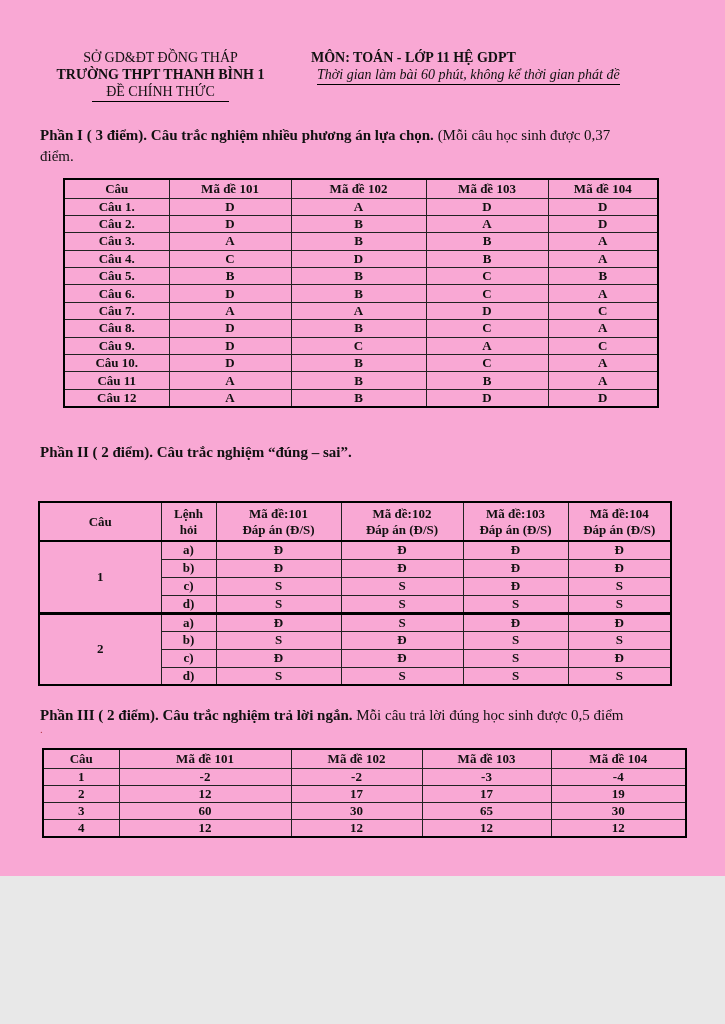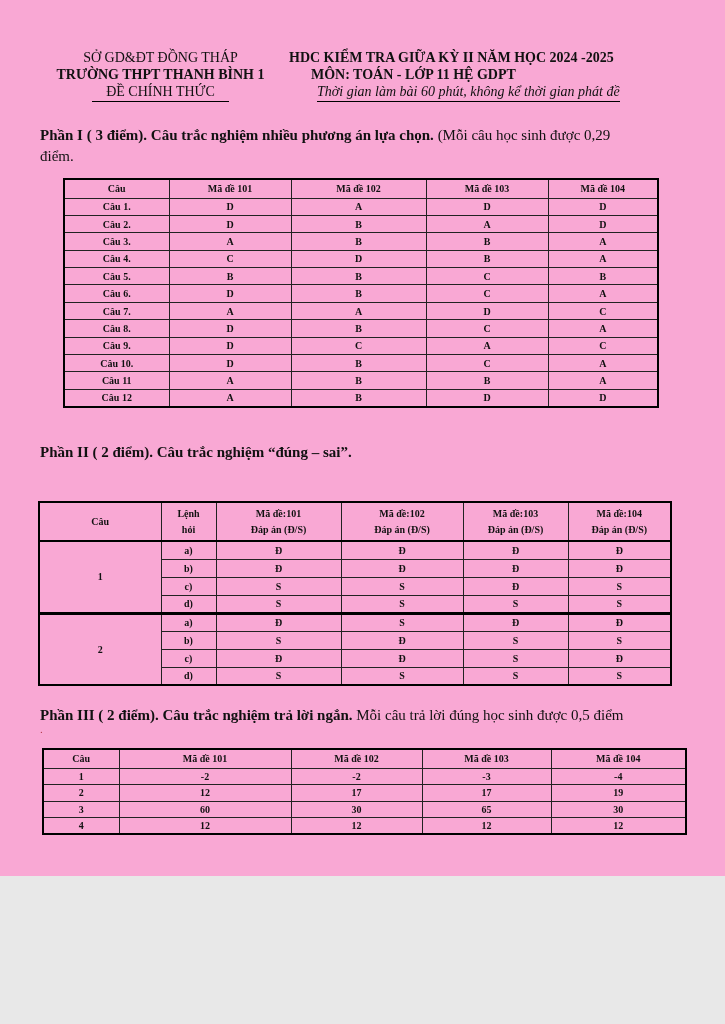--- a/index.html
+++ b/index.html
@@ -65,21 +65,21 @@
     color: #b23a48;
     font-size: 11px;
     line-height: 11px;
   }
 
   
   table.anskey {
     position: absolute;
     border-collapse: collapse;
     table-layout: fixed;
-    font-size: 10px;
+    font-size: 13px;
     font-weight: bold;
     border: 2px solid #000;
   }
   table.anskey th, table.anskey td {
     border: 1px solid #222;
     text-align: center;
     vertical-align: middle;
     padding: 0 2px;
     overflow: hidden;
   }
@@ -108,28 +108,27 @@
 
 <div class="page">
 
   <div class="doc-header">
     <div class="header-left">
       <div>SỞ GD&amp;ĐT ĐỒNG THÁP</div>
       <div class="bold">TRƯỜNG THPT THANH BÌNH 1</div>
       <div><span class="underlined">ĐỀ CHÍNH THỨC</span></div>
     </div>
     <div class="header-right">
-      <div class="bold">HDC KIỂM TRA GIỮA KỲ II NĂM HỌC 2024 -2025</div>
       <div class="bold hr-line2">MÔN: TOÁN - LỚP 11 HỆ GDPT</div>
       <div class="hr-line3"><span class="italic duration-underline">Thời gian làm bài 60  phút, không kể thời gian phát đề</span></div>
     </div>
   </div>
 
   <p class="section-heading" id="part1-heading">
-    <span class="bold">Phần I ( 3 điểm). Câu trắc nghiệm nhiều phương án lựa chọn.</span><span> (Mỗi câu học sinh được 0,29</span><br>
+    <span class="bold">Phần I ( 3 điểm). Câu trắc nghiệm nhiều phương án lựa chọn.</span><span> (Mỗi câu học sinh được 0,37</span><br>
     <span>điểm.</span>
   </p>
 
   <table class="anskey" id="table1">
     <colgroup>
         <col style="width:105px">
         <col style="width:122px">
         <col style="width:135px">
         <col style="width:122px">
         <col style="width:110px">

